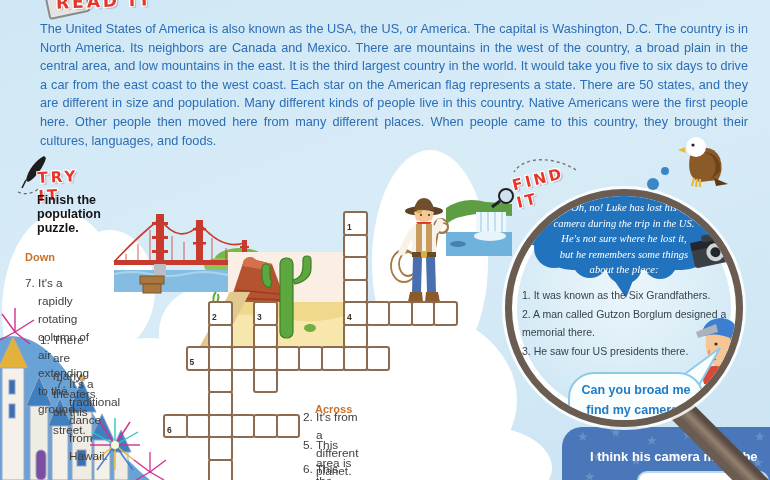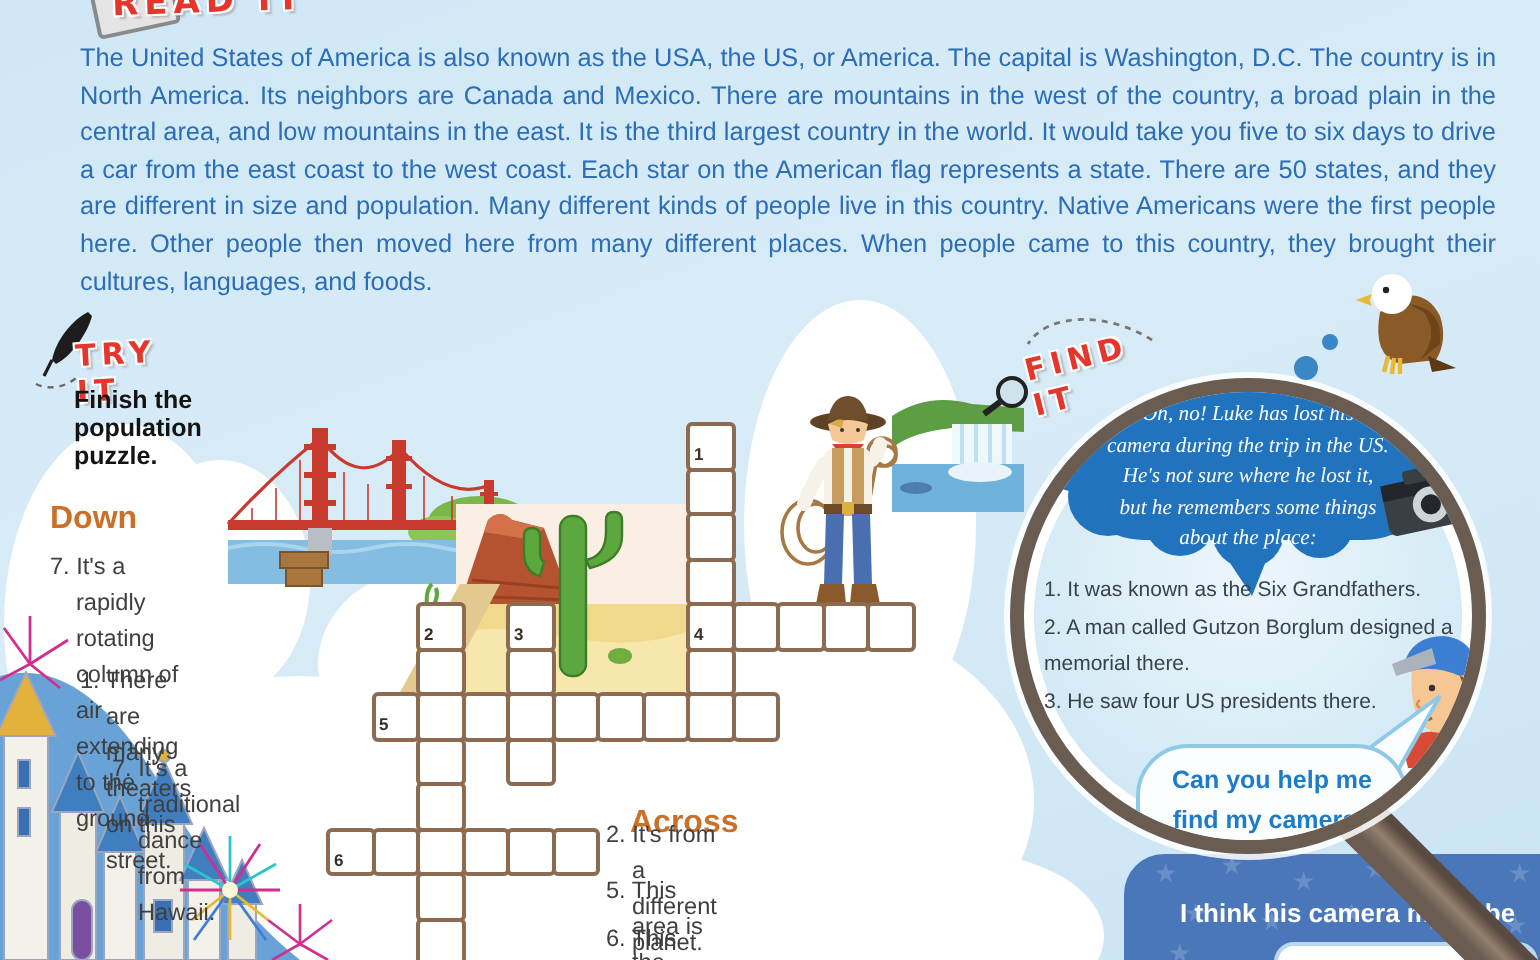--- a/index.html
+++ b/index.html
@@ -4,21 +4,21 @@
 <style>
   html,body{margin:0;padding:0;}
   body{width:770px;height:480px;position:relative;overflow:hidden;
        font-family:"Liberation Sans",sans-serif;
        background:linear-gradient(160deg,#cfe7f5 0%,#d8ecf7 45%,#cbe4f3 100%);}
   .abs{position:absolute;}
   .pre{white-space:pre-line;}
   .red-title{color:#e6352b;font-weight:900;letter-spacing:3px;font-size:15px;
      text-shadow:1px 1px 0 #fff,-1px 1px 0 #fff,1px -1px 0 #fff,-1px -1px 0 #fff,2px 2px 1px rgba(90,40,30,.25);
      font-family:"DejaVu Sans",sans-serif;}
-  .heading-orange{color:#c9712a;font-weight:bold;font-size:16px;}
+  .heading-orange{color:#c9712a;font-weight:bold;font-size:11px;}
   .clue{color:#3f3f3f;font-size:11.8px;line-height:18px;text-indent:-13px;padding-left:13px;}
   .cw-cell{position:absolute;width:24.5px;height:24.5px;box-sizing:border-box;
      border:2px solid #8d6b50;background:#fff;border-radius:3px;}
   .cw-num{position:absolute;font-size:8.5px;font-weight:bold;color:#3a2f24;z-index:6;}
   .panel-star{position:absolute;color:rgba(255,255,255,0.18);font-size:13px;}
   .lens-list{color:#36434e;font-size:10.5px;line-height:18.5px;}
 </style>
 </head>
 <body>
 
@@ -341,21 +341,21 @@
     <path d="M14,36 q-3,2 0,4" stroke="#d88a5c" stroke-width="1.2" fill="none"></path>
     <path d="M14,44 q3,3 6,1" stroke="#b05a3a" stroke-width="1.4" fill="none"></path>
     <path d="M6,18 Q10,4 26,4 Q42,6 42,22 L34,24 Q20,18 8,22 Z" fill="#3c7ed2"></path>
     <polygon points="0,18 20,10 22,18 2,24" fill="#aab2bc"></polygon>
   </svg>
 
   <svg class="abs" style="left:150px;top:140px;" width="70" height="70" viewBox="0 0 70 70">
     <polygon points="20,40 58,12 32,58" fill="#fbfeff" stroke="#8ecae8" stroke-width="2"></polygon>
   </svg>
   <div class="abs" style="left:56px;top:176px;width:132px;height:54px;background:#fbfeff;border:2px solid #8ecae8;border-radius:26px;">
-    <div class="pre" style="margin-top:6px;text-align:center;color:#1e7bc8;font-weight:bold;font-size:12.5px;line-height:20px;">Can you help me
+    <div class="pre" style="margin-top:6px;text-align:center;color:#1e7bc8;font-weight:bold;font-size:12.5px;line-height:20px;">Can you broad me
 find my camera?</div>
   </div>
 </div>
 
 <div class="abs" style="left:478px;top:150px;z-index:9;">
   <svg class="abs" style="left:6px;top:6px;" width="110" height="60" viewBox="0 0 110 60">
     <path d="M92,14 C70,0 40,0 30,16" stroke="#777" stroke-width="1.4" stroke-dasharray="3,3" fill="none"></path>
     <circle cx="22" cy="40" r="7" fill="#cfe3ee" stroke="#222" stroke-width="2"></circle>
     <line x1="16" y1="45" x2="8" y2="51" stroke="#222" stroke-width="3"></line>
   </svg>

